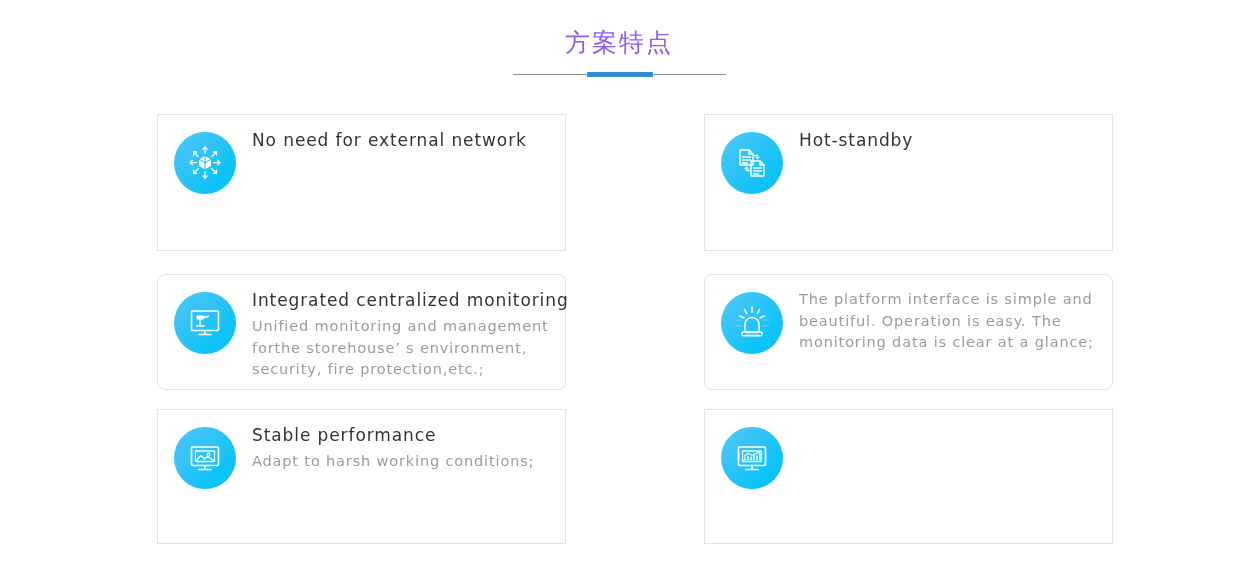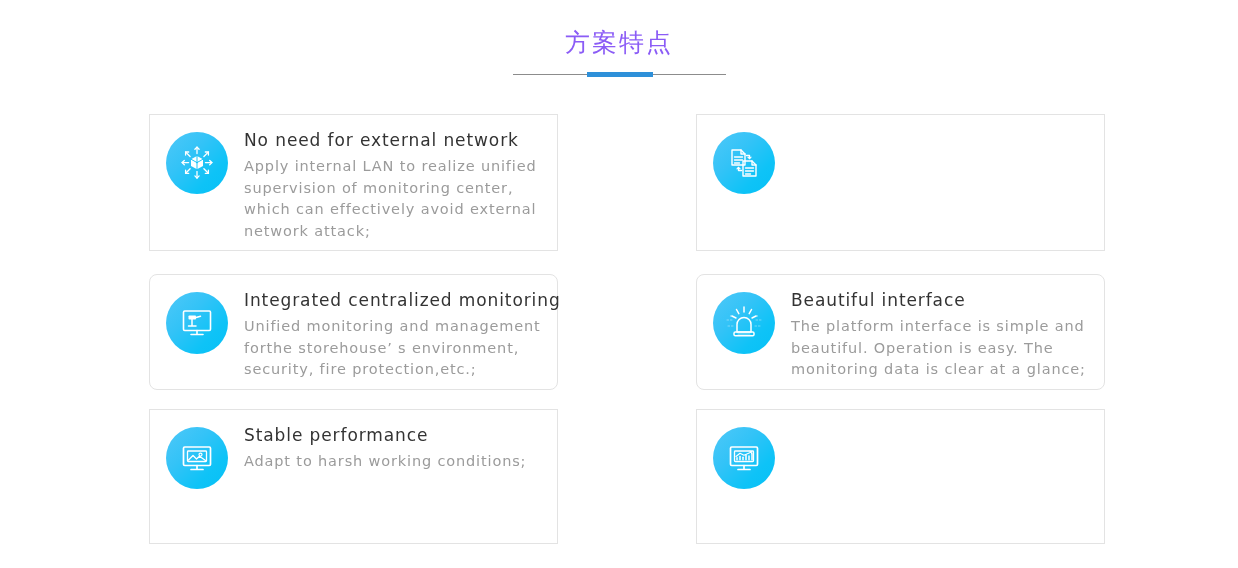--- a/index.html
+++ b/index.html
@@ -56,21 +56,21 @@
   
   .cards-wrap {
     position: absolute;
     left: 141px;
     top: 114px;
     width: 956px;
     height: 430px;
   }
   .card-row {
     position: absolute;
-    left: 8px;
+    left: 16px;
     width: 867px;
   }
   .row-1 { top: 0px;   height: 137px; }
   .row-2 { top: 160px; height: 116px; }
   .row-3 { top: 295px; height: 135px; padding-left: 32px; }
 
   .card {
     position: absolute;
     background: #ffffff;
     border: 1px solid #e3e3e3;
@@ -163,21 +163,20 @@
           <line x1="25.9" y1="12.5" x2="30.3" y2="8.1"></line>
             <polyline points="27.3,8 30.4,8 30.4,11.1"></polyline>
           <line x1="12.1" y1="24.8" x2="7.7" y2="29.2"></line>
             <polyline points="7.6,26.2 7.6,29.3 10.7,29.3"></polyline>
           <line x1="25.9" y1="24.8" x2="30.3" y2="29.2"></line>
             <polyline points="27.3,29.3 30.4,29.3 30.4,26.2"></polyline>
         </svg>
       </div>
       <div class="card-body">
         <p class="card-title">No need for external network</p>
-        <p class="card-desc">Apply internal LAN to realize unified supervision of monitoring center, which can effectively avoid external network attack;</p>
       </div>
     </div>
 
     <div class="card right">
       <div class="card-icon">
         <svg width="36" height="36" viewBox="0 0 36 36" fill="none" stroke="#ffffff" stroke-width="1.4" stroke-linecap="round" stroke-linejoin="round">
           <path d="M6 5 h9 l4 4 v11 h-13 z"></path>
           <polyline points="15,5 15,9 19,9"></polyline>
           <line x1="8.5" y1="12" x2="16.5" y2="12"></line>
           <line x1="8.5" y1="15" x2="16.5" y2="15"></line>
@@ -187,20 +186,21 @@
           <line x1="19.5" y1="23" x2="27.5" y2="23"></line>
           <line x1="19.5" y1="26" x2="27.5" y2="26"></line>
           <line x1="19.5" y1="29" x2="24.5" y2="29"></line>
           <polyline points="20.5,10.5 23.5,10.5 23.5,13.5"></polyline>
           <polyline points="22,12.3 23.6,13.6 25,12.2" stroke-width="1.2"></polyline>
           <polyline points="15.5,25.5 12.5,25.5 12.5,22.5"></polyline>
           <polyline points="14,23.7 12.4,22.4 11,23.8" stroke-width="1.2"></polyline>
         </svg>
       </div>
       <div class="card-body">
+        <p class="card-title">Hot-standby</p>
       </div>
     </div>
 
   </div>
 
   <div class="card-row row-2">
 
     <div class="card left">
       <div class="card-icon">
         <svg width="36" height="36" viewBox="0 0 36 36" fill="none" stroke="#ffffff" stroke-width="1.6" stroke-linecap="round" stroke-linejoin="round">
@@ -234,21 +234,20 @@
           <line x1="11.5" y1="5.5" x2="13.8" y2="9.6"></line>
           <line x1="26.5" y1="5.5" x2="24.2" y2="9.6"></line>
           <line x1="7" y1="12" x2="11" y2="14"></line>
           <line x1="31" y1="12" x2="27" y2="14"></line>
           <path d="M12 28 v-7.5 a7 7 0 0 1 14 0 V28 z"></path>
           <rect x="9" y="28" width="20" height="3.8" rx="1.3"></rect>
           <line x1="13" y1="30" x2="25" y2="30" stroke-width="0.9" opacity="0.6"></line>
         </svg>
       </div>
       <div class="card-body">
-        <p class="card-title">Beautiful interface</p>
         <p class="card-desc">The platform interface is simple and beautiful. Operation is easy. The monitoring data is clear at a glance;</p>
       </div>
     </div>
 
   </div>
 
   <div class="card-row row-3">
 
     <div class="card left">
       <div class="card-icon">

